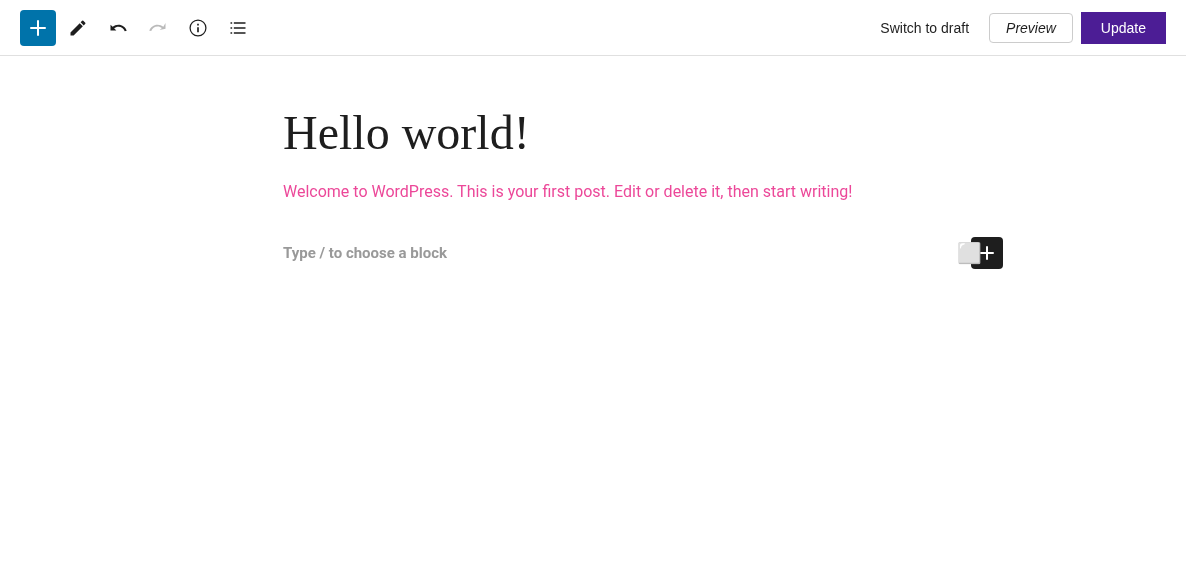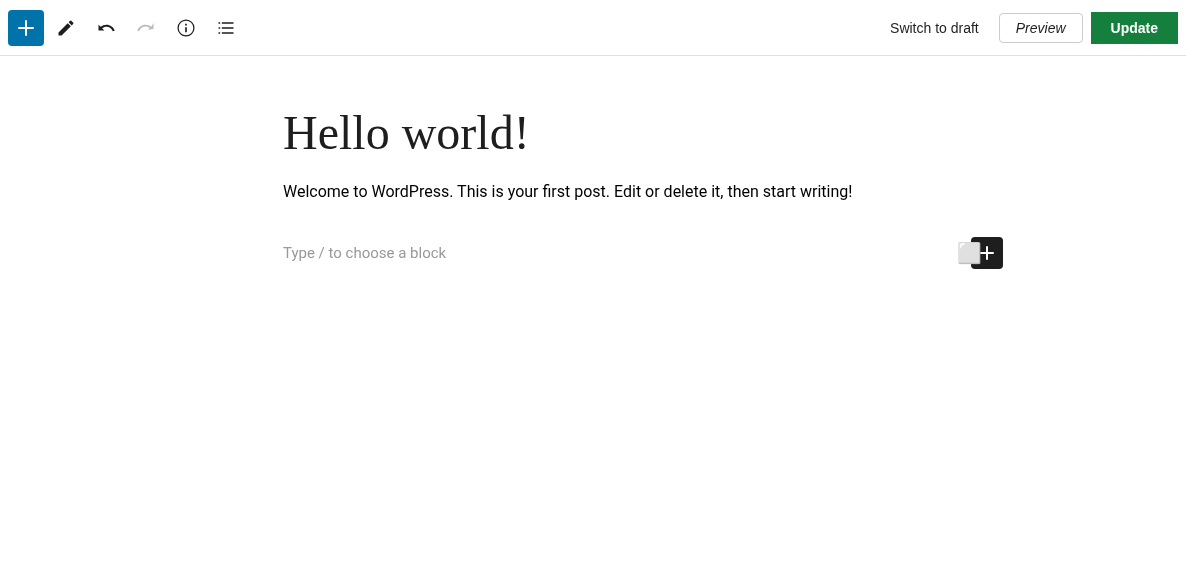--- a/index.html
+++ b/index.html
@@ -15,21 +15,21 @@
       height: 572px;
       overflow: hidden;
     }
 
     
     .toolbar {
       display: flex;
       align-items: center;
       justify-content: space-between;
       height: 56px;
-      padding: 0 8px;
+      padding: 0 20px;
       border-bottom: 1px solid #e0e0e0;
       background: #fff;
     }
 
     .toolbar-left {
       display: flex;
       align-items: center;
       gap: 4px;
     }
 
@@ -93,26 +93,26 @@
       border: 1px solid #ccc;
       color: #1e1e1e;
       cursor: pointer;
       font-size: 14px;
       padding: 6px 16px;
       border-radius: 4px;
       font-style: italic;
     }
 
     .btn-update {
-      background: #15803d;
+      background: #4c1d95;
       border: none;
       color: #fff;
       cursor: pointer;
       font-size: 14px;
-      font-weight: 700;
+      font-weight: 400;
       padding: 8px 20px;
       border-radius: 0;
     }
 
     
     .editor-area {
       display: flex;
       justify-content: center;
       padding: 48px 0;
       background: #fff;
@@ -130,37 +130,38 @@
       font-size: 48px;
       font-weight: 400;
       color: #1e1e1e;
       margin-bottom: 16px;
       line-height: 1.2;
       outline: none;
     }
 
     .post-paragraph {
       font-size: 16px;
-      color: #000000;
+      color: #ec4899;
       line-height: 1.7;
       margin-bottom: 28px;
       font-family: -apple-system, BlinkMacSystemFont, "Segoe UI", Roboto, sans-serif;
     }
 
     .block-appender {
       display: flex;
       align-items: center;
       position: relative;
       height: 40px;
     }
 
     .block-appender-placeholder {
       color: #999;
       font-size: 15px;
       font-family: -apple-system, BlinkMacSystemFont, "Segoe UI", Roboto, sans-serif;
+      font-weight: bold;
     }
 
     .block-appender-btn {
       position: absolute;
       right: -100px;
       width: 32px;
       height: 32px;
       background: #1e1e1e;
       border: none;
       border-radius: 4px;

